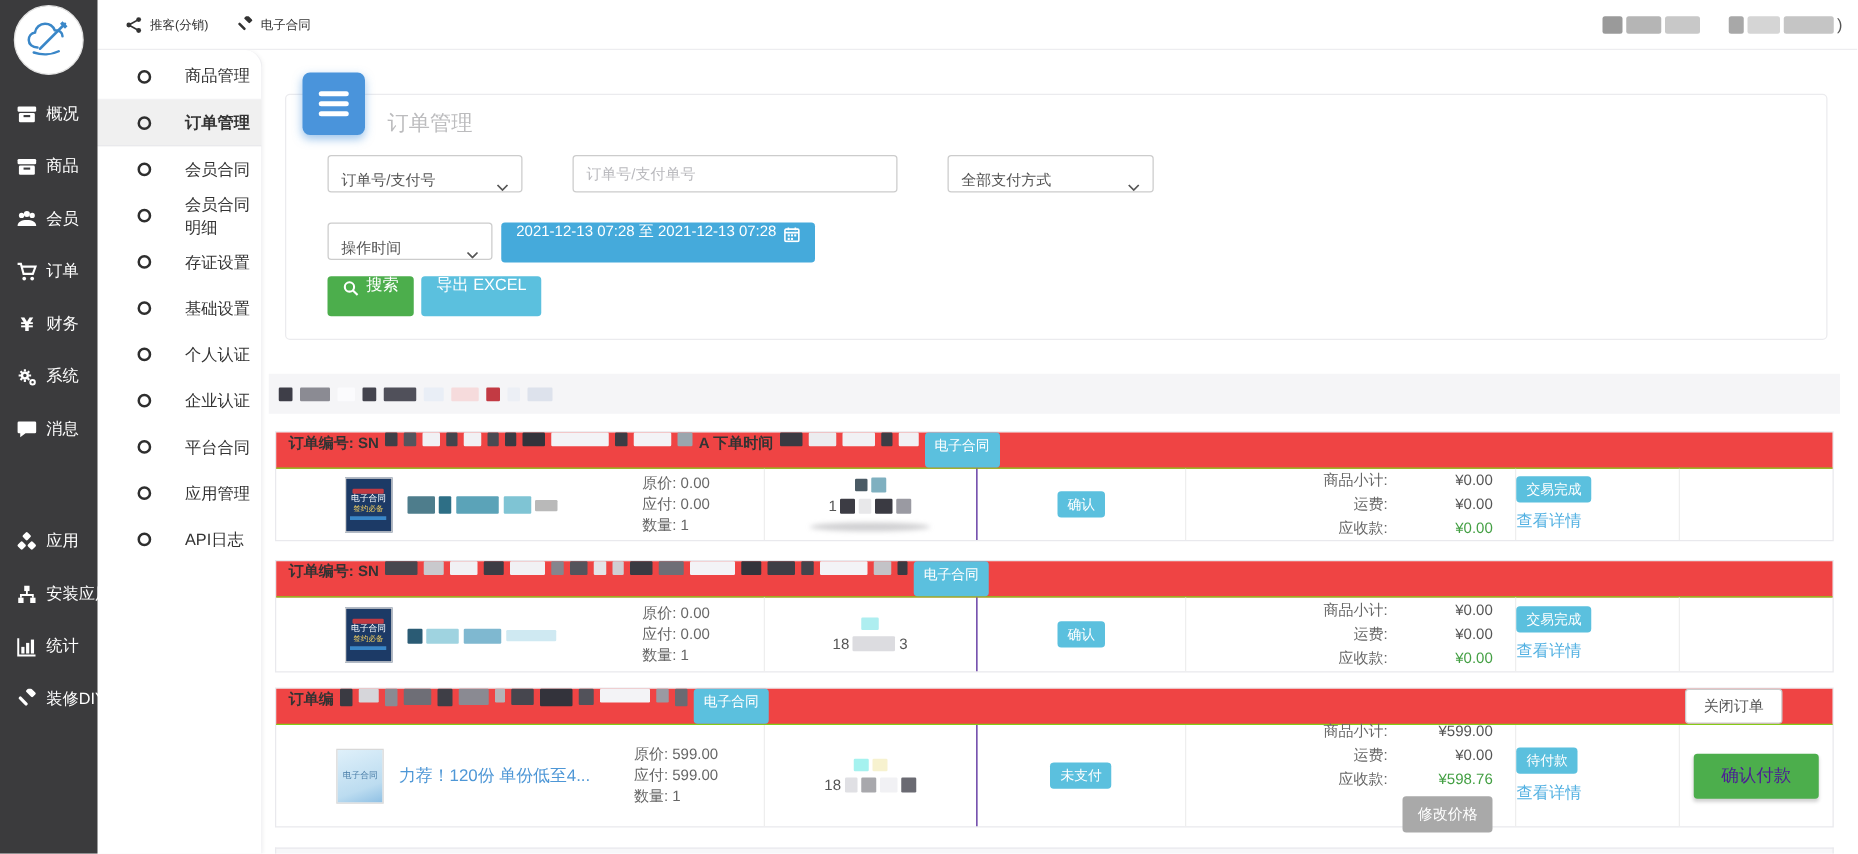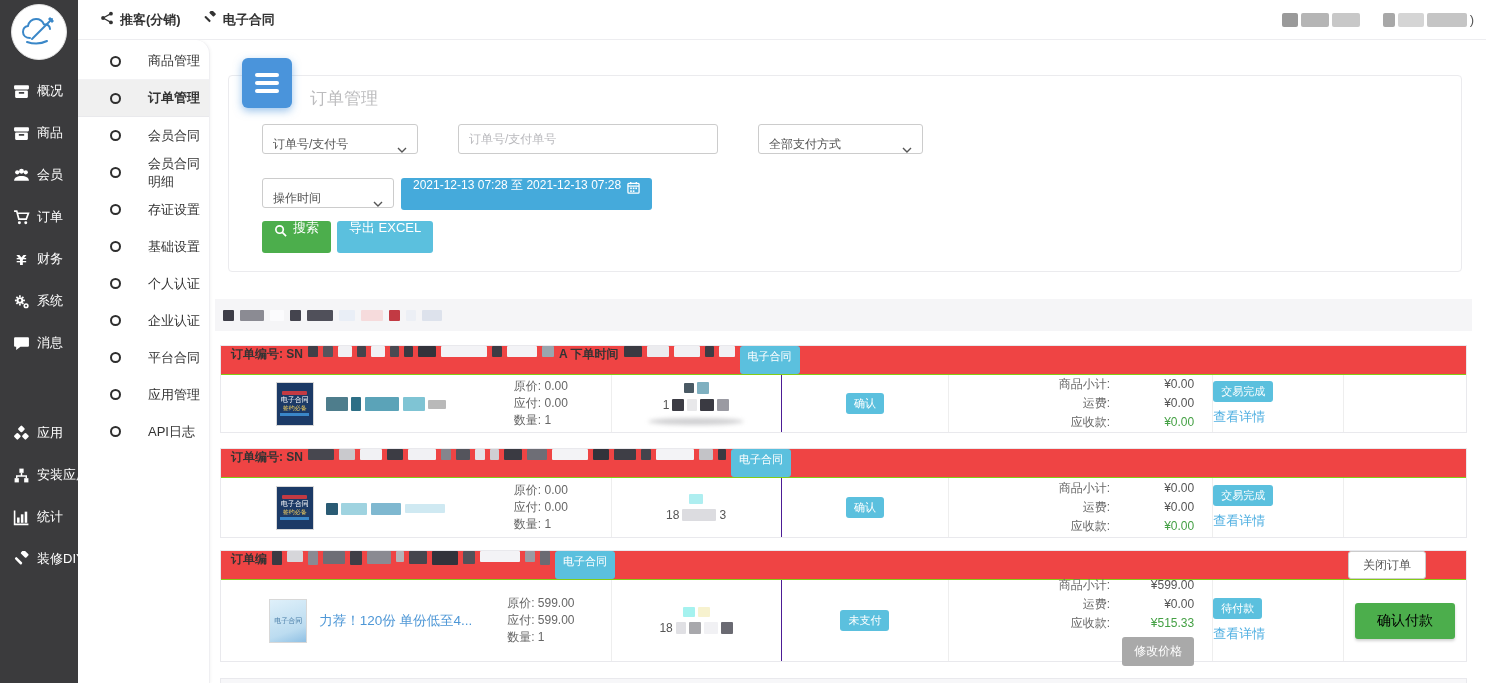--- a/index.html
+++ b/index.html
@@ -8,21 +8,21 @@
   .rb{display:inline-block;height:11px;background:#4a4a52;border-radius:1px;vertical-align:middle}
   
   #dark-sidebar{position:absolute;left:0;top:0;width:78px;height:683px;background:#3b3b3d;z-index:5}
   .logo{position:absolute;left:11px;top:4px;width:56px;height:56px;border-radius:50%;background:#fff;border:1px solid #e2e2e2;display:flex;align-items:center;justify-content:center;cursor:pointer}
   .nav{position:absolute;top:70px;left:0;width:100%}
   .nav-item{display:flex;align-items:center;gap:7px;padding:12px 4px 12px 13px;font-size:13px;color:#fff;cursor:pointer;white-space:nowrap}
   .nav-item svg{width:17px;height:17px;flex:none}
   .nav-gap{height:48px}
   
   #topbar{position:absolute;left:78px;top:0;right:0;height:40px;background:#fff;border-bottom:1px solid #ededf0;display:flex;align-items:center;z-index:4}
-  .top-tab{display:flex;align-items:flex-start;gap:6px;font-weight:bold;font-size:13px;color:#333;margin-left:22px;cursor:pointer}
+  .top-tab{display:flex;align-items:flex-start;gap:6px;font-weight:normal;font-size:10px;color:#333;margin-left:22px;cursor:pointer}
   .top-user{margin-left:auto;margin-right:12px;display:flex;align-items:center;gap:3px;font-size:13px;color:#555}
   .top-user .rb{height:14px;border-radius:2px}
   
   #submenu{position:absolute;left:78px;top:40px;width:132px;bottom:0;background:#fff;border-right:1px solid #efeff2;border-top-right-radius:14px;box-shadow:1px 0 3px rgba(0,0,0,.04);z-index:3;padding-top:3px}
   .sub-item{display:flex;align-items:center;gap:27px;height:37px;padding-left:32px;font-size:13px;color:#333;cursor:pointer}
   .sub-item .co{width:11px;height:11px;border:2px solid #2e2e2e;border-radius:50%;flex:none}
   .sub-item.first{border-bottom:1px solid #f2f2f4}
   .sub-item.active{background:#f0f0f0;font-weight:bold;border-bottom:1px solid #e9e9ec}
   
   #filter-card{position:absolute;left:228px;top:75px;width:1234px;height:197px;background:#fff;border:1px solid #ebebee;border-radius:4px;z-index:1}
@@ -57,21 +57,21 @@
   .pname{width:176px;font-size:13px;line-height:15px}
   .pname .link-name{color:#4e97d6;font-size:13.5px;white-space:nowrap}
   .pinfo{font-size:12px;color:#666;line-height:17px;white-space:nowrap}
   .buyer-l1,.buyer-l2{display:flex;align-items:center;gap:3px;font-size:12px;color:#555}
   .b-shadow{width:96px;height:7px;border-radius:50%;background:rgba(120,120,125,.35);filter:blur(2px);margin-top:2px}
   .t-line{display:flex;justify-content:flex-end;padding-right:18px;font-size:12px;color:#666;line-height:19px}
   .t-line .v{width:84px;text-align:right;color:#555}
   .t-line .v.green{color:#44a044}
   .modify-btn{align-self:flex-end;margin-right:18px;margin-top:4px;background:#a9a9a9;color:#fff;font-size:12px;padding:6px 12px;border-radius:3px;border:none;cursor:pointer;font-family:inherit}
   .link{color:#53b1e2;font-size:13px;cursor:pointer}
-  .pay-btn{background:#4cae4c;color:#000000;font-size:14px;padding:9px 22px;border-radius:3px;border:none;box-shadow:0 2px 3px rgba(0,0,0,.18);cursor:pointer;font-family:inherit}
+  .pay-btn{background:#4cae4c;color:#4c1d95;font-size:14px;padding:9px 22px;border-radius:3px;border:none;box-shadow:0 2px 3px rgba(0,0,0,.18);cursor:pointer;font-family:inherit}
   .close-btn{margin-left:auto;margin-right:30px;background:#fff;border:1px solid #ccc;border-radius:3px;font-size:12px;color:#555;padding:4px 14px;font-weight:normal;cursor:pointer;font-family:inherit}
   #order-stub{position:absolute;left:220px;top:678px;width:1247px;height:5px;background:#f7f7f9;border:1px solid #e9e9ed;border-bottom:none}
   .chev{flex:none}
 </style>
 </head>
 <body>
 
 <div id="dark-sidebar">
   <div class="logo">
     <svg width="40" height="40" viewBox="0 0 40 40">
@@ -535,21 +535,21 @@
       <div class="t-line">
           <span>商品小计:</span>
           <span class="v">¥599.00</span>
         </div>
       <div class="t-line">
           <span>运费:</span>
           <span class="v">¥0.00</span>
         </div>
       <div class="t-line">
           <span>应收款:</span>
-          <span class="v green">¥515.33</span>
+          <span class="v green">¥598.76</span>
         </div>
       <button class="modify-btn">修改价格</button>
     </div>
     <div class="oc c5">
       <span class="badge">待付款</span>
       <span class="link">查看详情</span>
     </div>
     <div class="oc c6">
       <button class="pay-btn">确认付款</button>
     </div>

